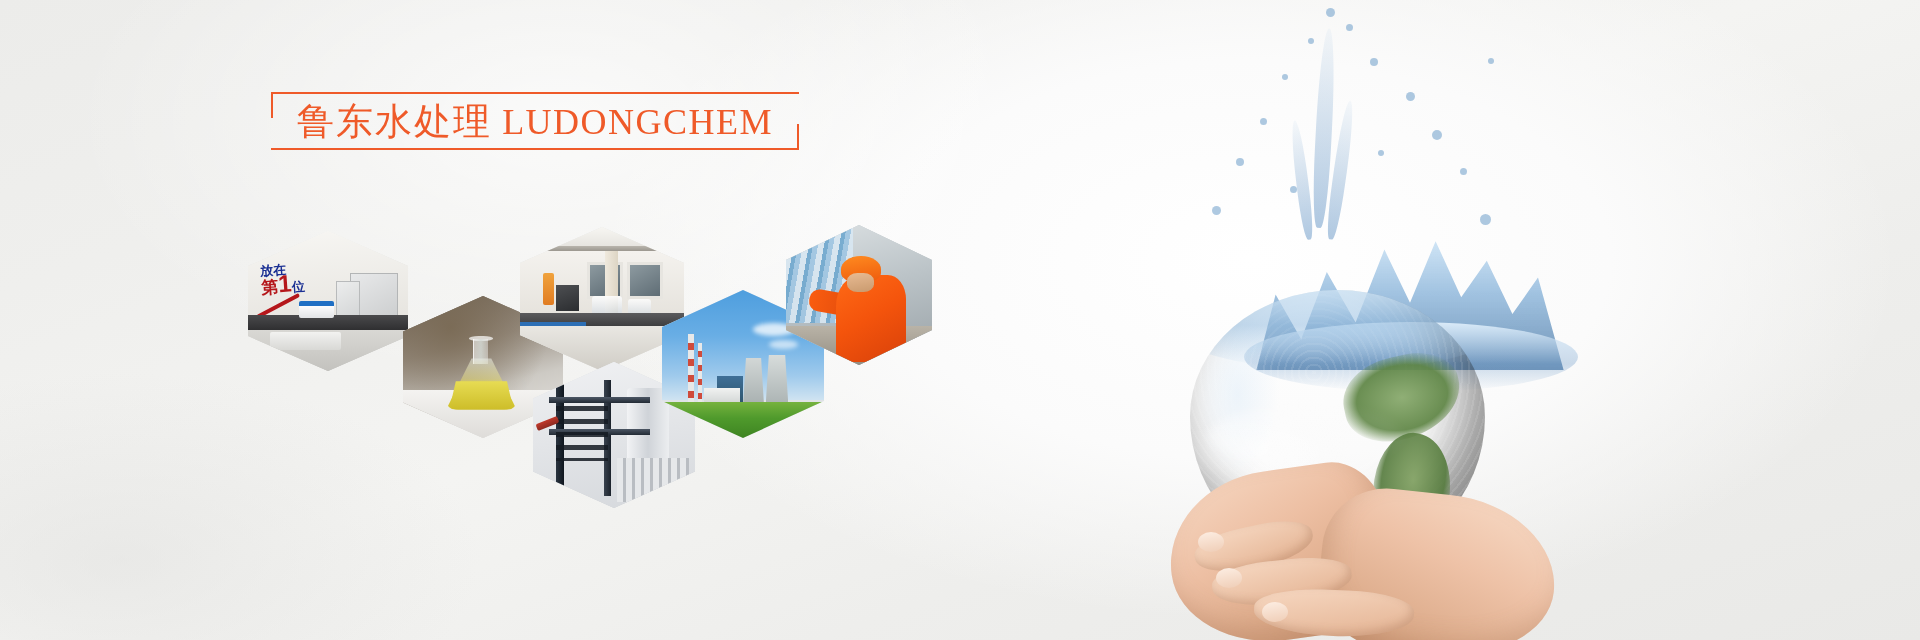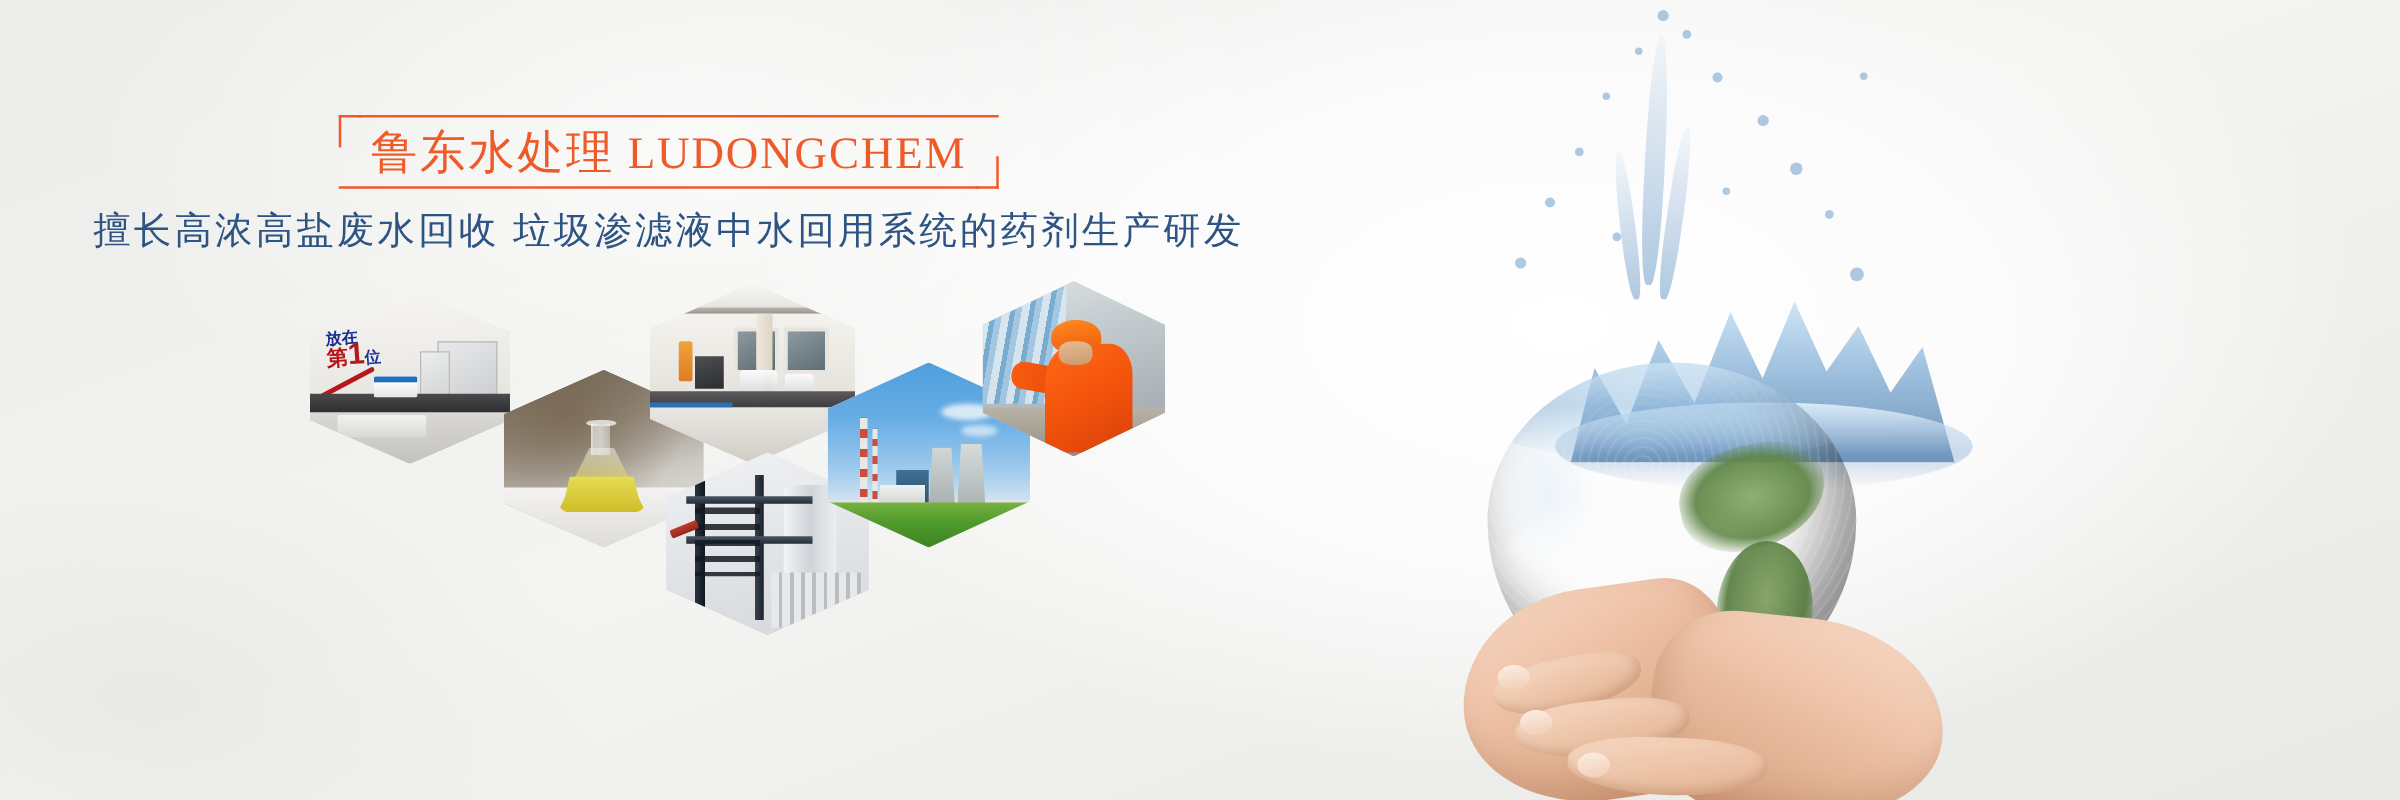--- a/index.html
+++ b/index.html
@@ -311,21 +311,20 @@
   <div class="title-wrap">
     <span class="br br-tl"></span>
     <span class="br br-top"></span>
     <span class="br br-bot"></span>
     <span class="br br-br"></span>
     <div class="title-text">
       <span class="cn">鲁东水处理</span>
       <span class="en">LUDONGCHEM</span>
     </div>
   </div>
-  <div class="subtitle">擅长高浓高盐废水回收  垃圾渗滤液中水回用系统的药剂生产研发</div>
 </div>
 
 <div class="hex-cluster">
 
   <div class="hex" style="left:248px; top:231px; width:160px; height:140px;">
     <div class="photo ph-lab1">
       <div class="ceil"></div>
         <div class="wall"></div>
       <div class="slogan">
         <div class="s1">放在</div>

